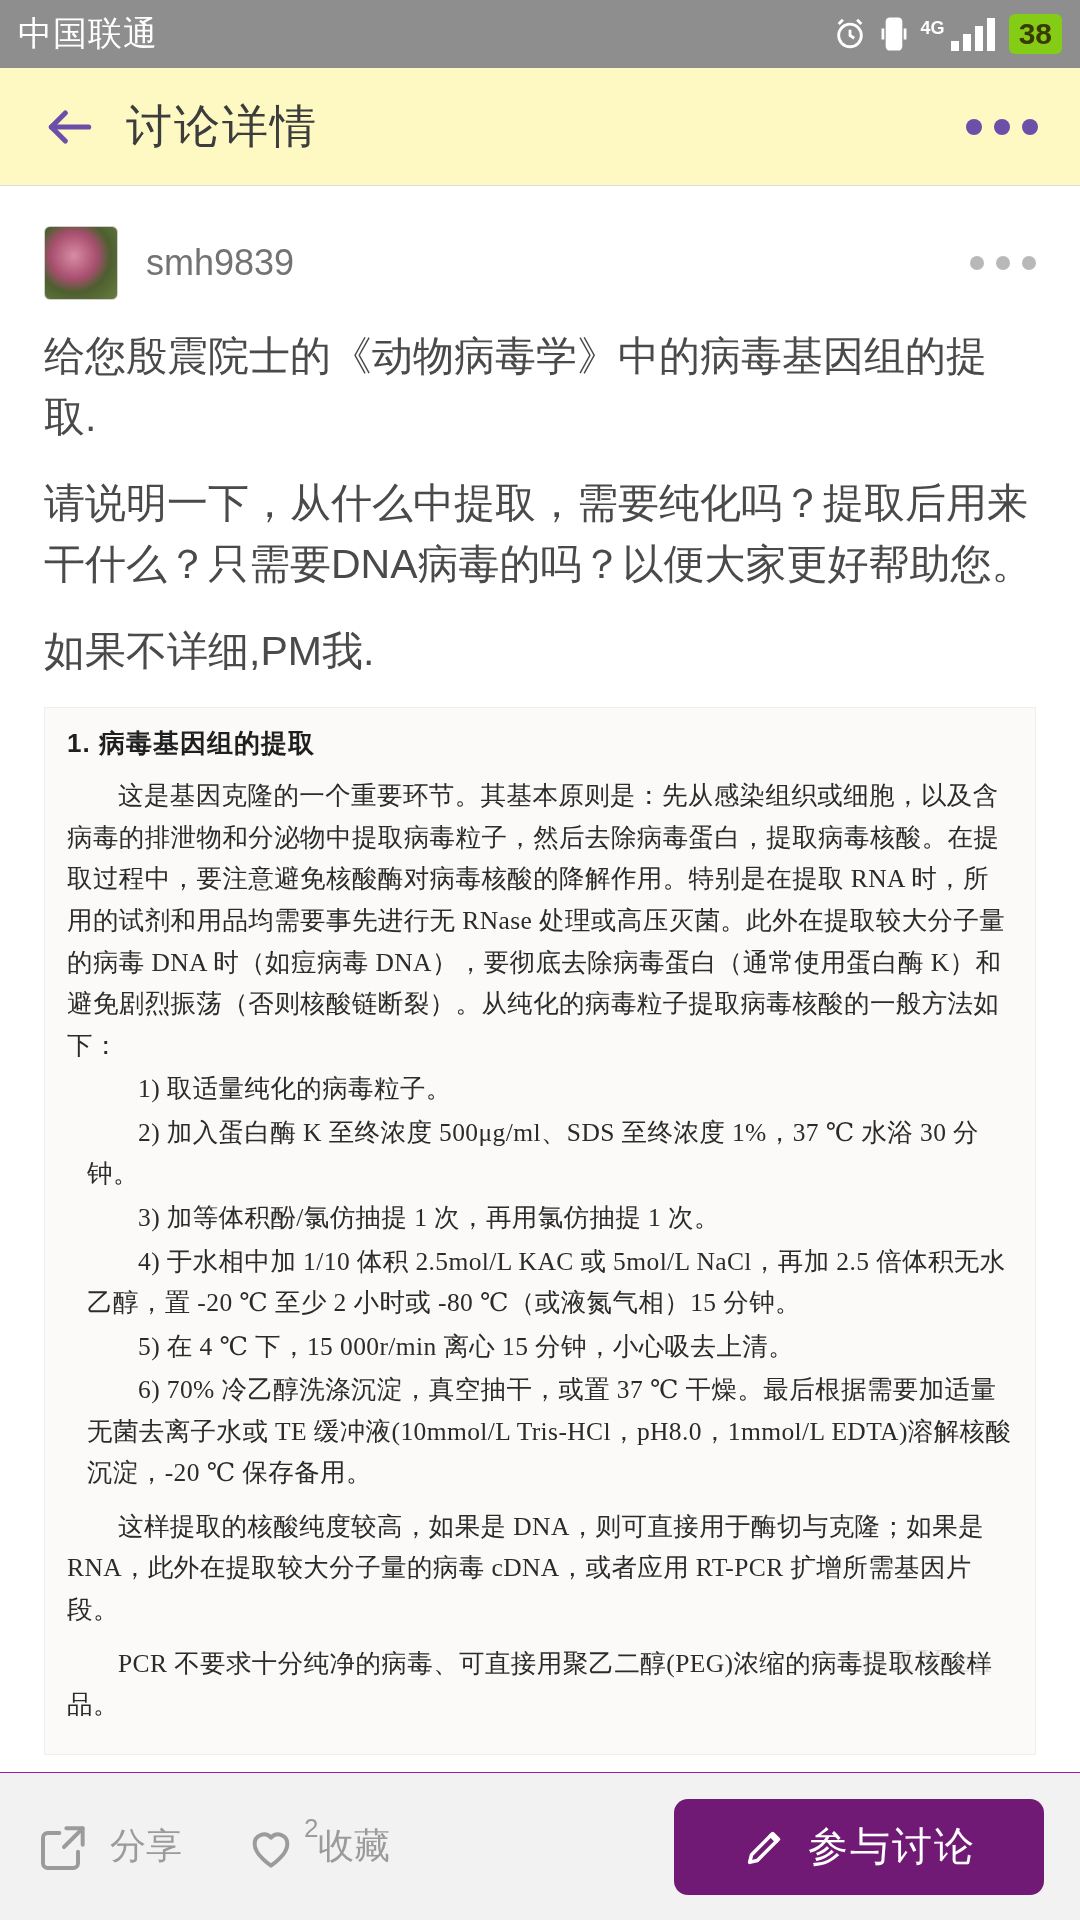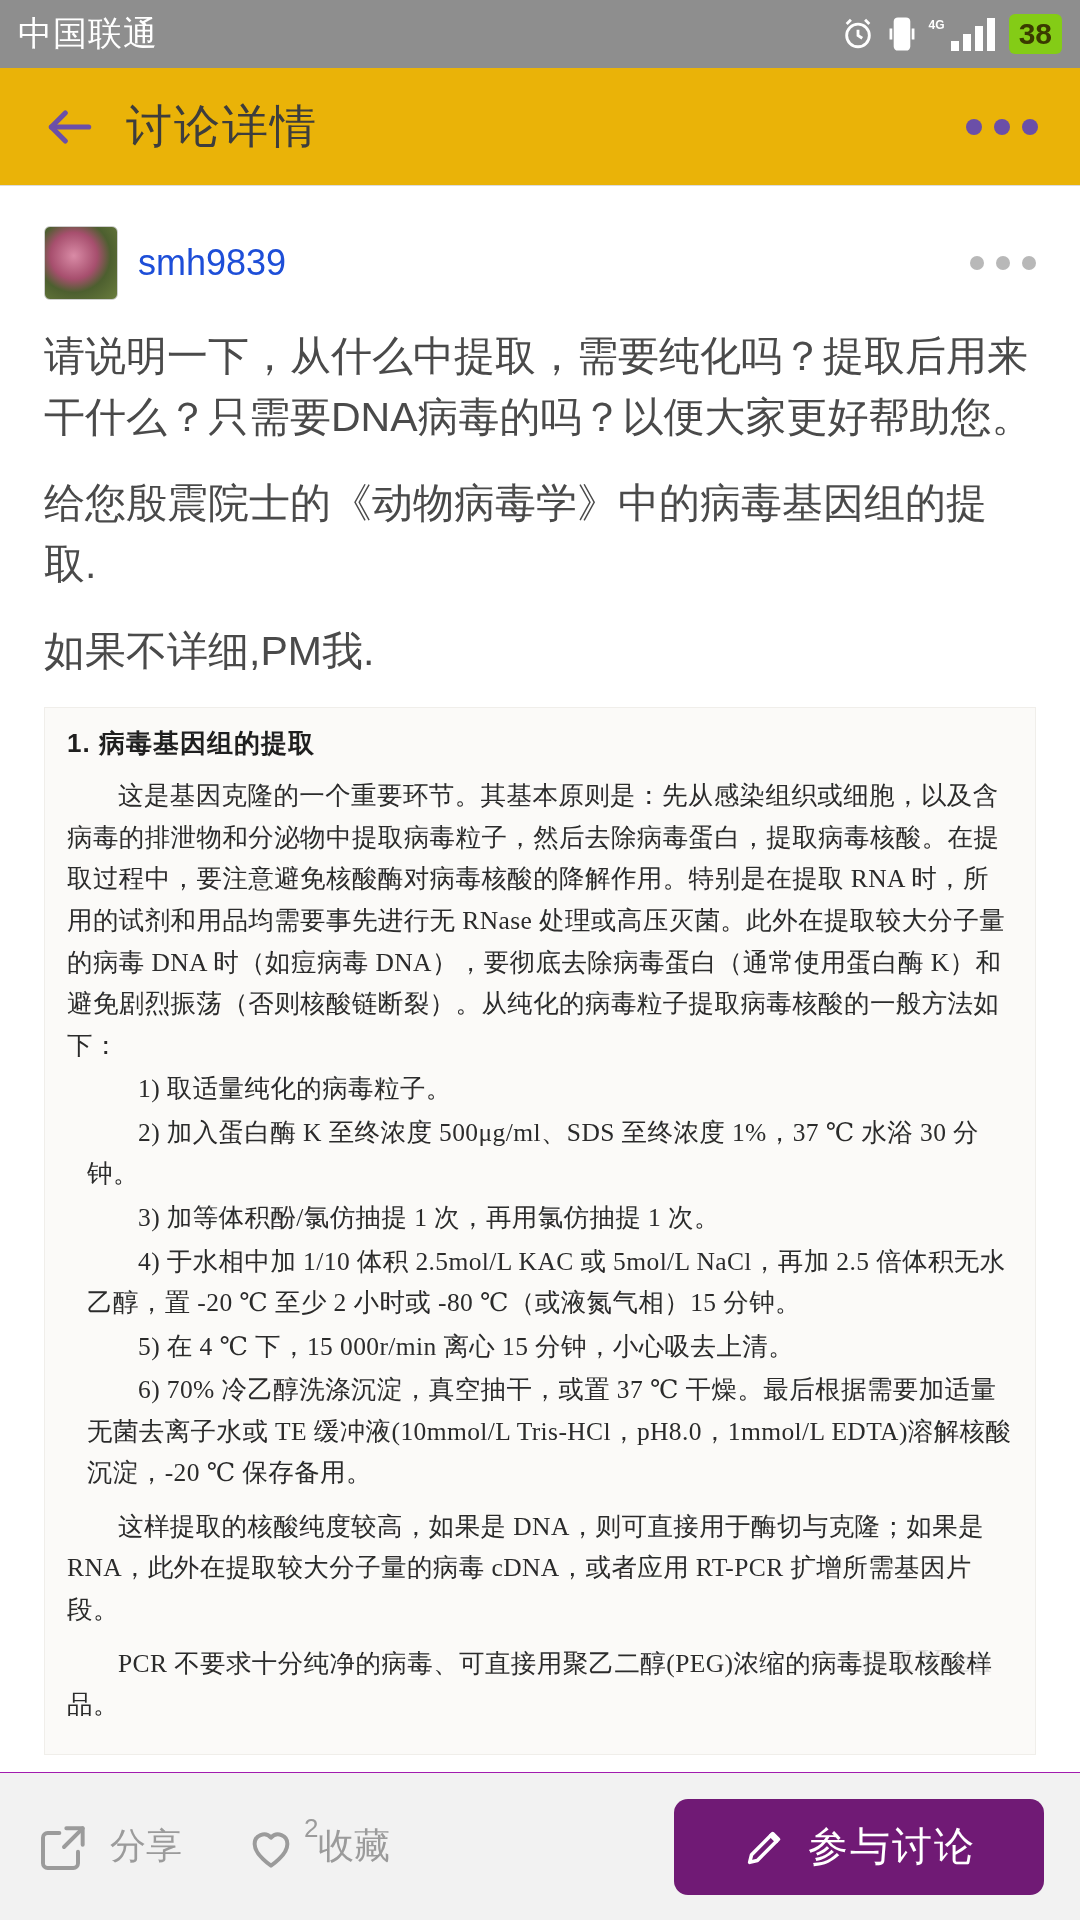--- a/index.html
+++ b/index.html
@@ -21,35 +21,35 @@
   .clock {
     position: absolute; left: 0; right: 0; text-align: center;
     font-size: 36px; font-weight: bold;
   }
   .status-right {
     margin-left: auto; display: flex; align-items: center; gap: 14px;
     position: relative; z-index: 2;
   }
   .alarm-icon { width: 34px; height: 34px; }
   .vibrate-icon { width: 26px; height: 36px; }
-  .net-label { font-size: 12px; font-weight: bold; margin-right: -8px; align-self: flex-start; margin-top:4px;}
+  .net-label { font-size: 18px; font-weight: bold; margin-right: -8px; align-self: flex-start; margin-top:4px;}
   .signal-bars { display: flex; align-items: flex-end; gap: 4px; height: 34px; }
   .signal-bars i { display:block; width: 8px; background: #fff; }
   .signal-bars i:nth-child(1){height:10px;}
   .signal-bars i:nth-child(2){height:17px;}
   .signal-bars i:nth-child(3){height:25px;}
   .signal-bars i:nth-child(4){height:33px;}
   .battery {
     background: #84cc16; color: #3a3a00; font-size: 30px; font-weight: bold;
     padding: 2px 10px; border-radius: 6px; line-height: 1.2;
   }
 
   
   .app-header {
-    height: 118px; background: #eab308; display: flex; align-items: center;
+    height: 118px; background: #fef9c3; display: flex; align-items: center;
     padding: 0 42px; border-bottom: 1px solid #dcdcdc;
   }
   .back-arrow { width: 56px; height: 56px; flex: 0 0 auto; }
   .page-title {
     font-size: 46px; color: #3d3d3d; margin-left: 28px; letter-spacing: 2px;
   }
   .header-more { margin-left: auto; display: flex; gap: 12px; }
   .header-more span {
     width: 16px; height: 16px; border-radius: 50%; background: #6b4fa8; display: block;
   }
@@ -60,21 +60,21 @@
     background: #fff; overflow: hidden;
   }
   .post { padding: 40px 44px 0 44px; }
   .post-head { display: flex; align-items: center; }
   .avatar {
     width: 74px; height: 74px; border-radius: 6px; overflow: hidden;
     background: radial-gradient(circle at 40% 40%, #d98ba6 0%, #a74f6e 38%, #4d5f2f 60%, #6a7d3d 100%);
     flex: 0 0 auto;
     border: 1px solid #cfcfcf;
   }
-  .author { font-size: 36px; color: #1d4ed8; margin-left: 20px; }
+  .author { font-size: 36px; color: #737373; margin-left: 28px; }
   .post-more { margin-left: auto; display: flex; gap: 12px; }
   .post-more span { width: 14px; height: 14px; border-radius: 50%; background: #b8b8b8; display:block; }
 
   .post-body { margin-top: 26px; }
   .para {
     font-size: 41px; line-height: 1.48; color: #4a4a4a; margin-bottom: 26px;
     word-break: break-word;
   }
 
   
@@ -182,22 +182,22 @@
         <div class="avatar"></div>
         <div class="author">smh9839</div>
         <div class="post-more">
           <span></span>
             <span></span>
             <span></span>
         </div>
       </div>
 
       <div class="post-body">
+        <div class="para">给您殷震院士的《动物病毒学》中的病毒基因组的提取.</div>
         <div class="para">请说明一下，从什么中提取，需要纯化吗？提取后用来干什么？只需要DNA病毒的吗？以便大家更好帮助您。</div>
-        <div class="para">给您殷震院士的《动物病毒学》中的病毒基因组的提取.</div>
         <div class="para">如果不详细,PM我.</div>
       </div>
 
       <div class="scan">
         <div class="scan-title">1. 病毒基因组的提取</div>
         <p>这是基因克隆的一个重要环节。其基本原则是：先从感染组织或细胞，以及含病毒的排泄物和分泌物中提取病毒粒子，然后去除病毒蛋白，提取病毒核酸。在提取过程中，要注意避免核酸酶对病毒核酸的降解作用。特别是在提取 RNA 时，所用的试剂和用品均需要事先进行无 RNase 处理或高压灭菌。此外在提取较大分子量的病毒 DNA 时（如痘病毒 DNA），要彻底去除病毒蛋白（通常使用蛋白酶 K）和避免剧烈振荡（否则核酸链断裂）。从纯化的病毒粒子提取病毒核酸的一般方法如下：</p>
         <p class="tight">1) 取适量纯化的病毒粒子。</p>
         <p class="tight">2) 加入蛋白酶 K 至终浓度 500μg/ml、SDS 至终浓度 1%，37 ℃ 水浴 30 分钟。</p>
         <p class="tight">3) 加等体积酚/氯仿抽提 1 次，再用氯仿抽提 1 次。</p>
         <p class="tight">4) 于水相中加 1/10 体积 2.5mol/L KAC 或 5mol/L NaCl，再加 2.5 倍体积无水乙醇，置 -20 ℃ 至少 2 小时或 -80 ℃（或液氮气相）15 分钟。</p>

